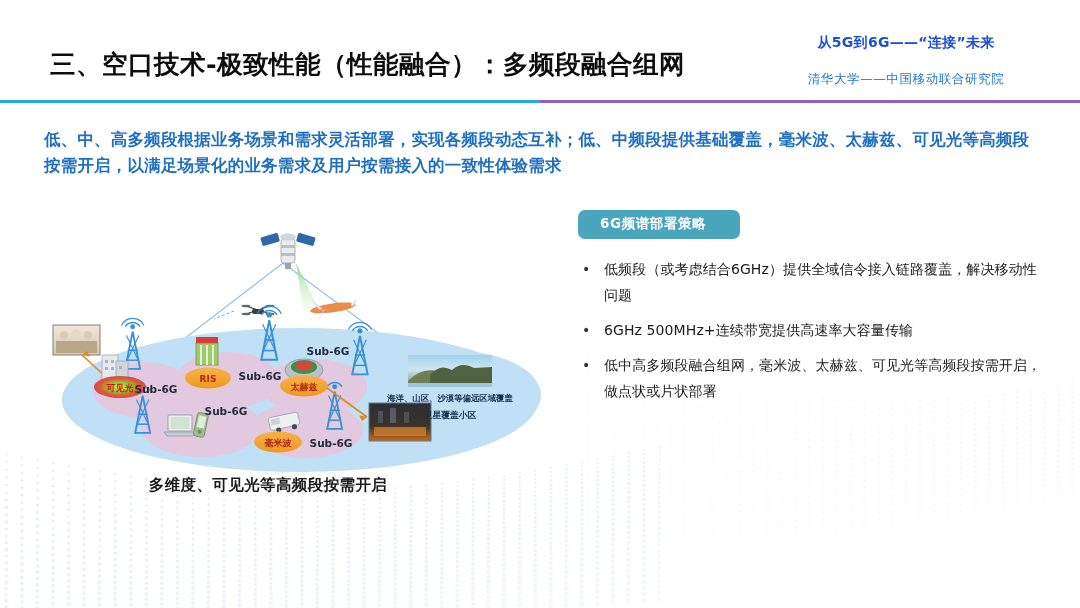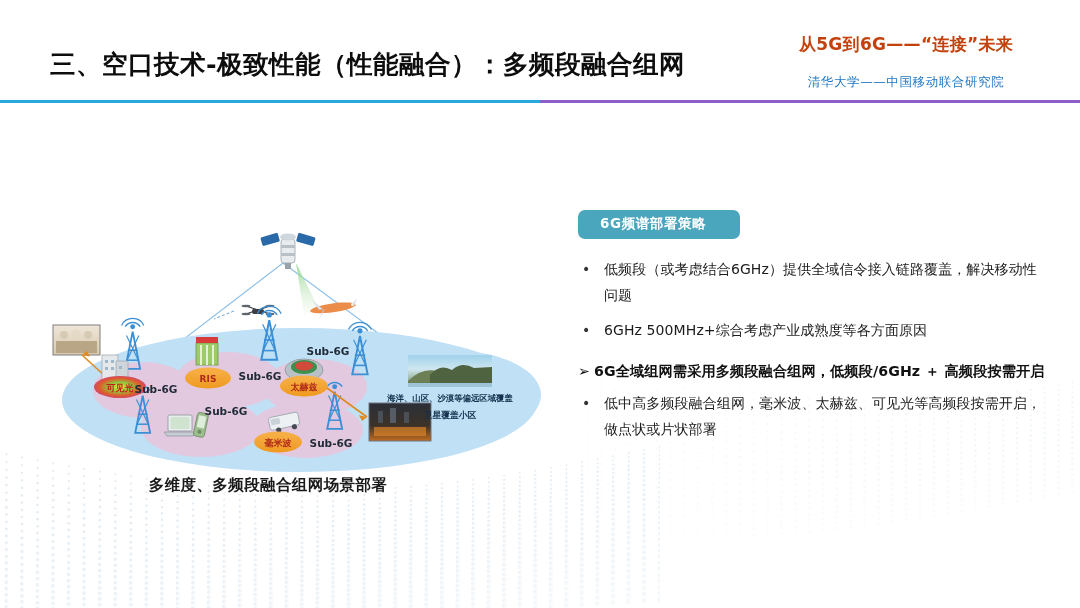--- a/index.html
+++ b/index.html
@@ -17,21 +17,21 @@
 
   
   .header{position:absolute;left:0;top:0;width:1080px;height:104px;}
   .title{
     position:absolute;left:50px;top:47px;
     font-size:25.5px;font-weight:bold;color:#0d0d0d;
     letter-spacing:.5px;white-space:nowrap;
   }
   .brand{position:absolute;right:24px;top:34px;text-align:center;width:300px;}
   .brand-main{
-    font-size:17px;font-weight:bold;color:#c2410c;
+    font-size:14px;font-weight:bold;color:#1d4ed8;
     letter-spacing:.3px;white-space:nowrap;line-height:1.25;
   }
   .brand-sub{
     font-size:12.5px;color:#1f77c4;font-family:"DejaVu Serif","Liberation Serif",serif;
     letter-spacing:.6px;white-space:nowrap;margin-top:19px;
   }
   .rule{position:absolute;left:0;top:100px;width:1080px;height:3px;display:flex;}
   .rule .seg-l{flex:0 0 540px;background:#29a8dd;}
   .rule .seg-r{flex:1 1 auto;background:#8e5dc8;}
 
@@ -2348,20 +2348,21 @@
     <div class="brand">
       <div class="brand-main">从5G到6G——“连接”未来</div>
       <div class="brand-sub">清华大学——中国移动联合研究院</div>
     </div>
     <div class="rule">
       <div class="seg-l"></div>
       <div class="seg-r"></div>
     </div>
   </div>
 
+  <div class="lead">低、中、高多频段根据业务场景和需求灵活部署，实现各频段动态互补；低、中频段提供基础覆盖，毫米波、太赫兹、可见光等高频段按需开启，以满足场景化的业务需求及用户按需接入的一致性体验需求</div>
 
   <div class="diagram">
     <svg width="520" height="300" viewBox="0 0 520 300" xmlns="http://www.w3.org/2000/svg">
       <defs>
         <radialGradient id="rainbowchip" cx="50%" cy="50%" r="60%">
           <stop offset="0%" stop-color="#f2e23a"></stop>
           <stop offset="35%" stop-color="#8ec73f"></stop>
           <stop offset="65%" stop-color="#e05b2a"></stop>
           <stop offset="100%" stop-color="#c0399a"></stop>
         </radialGradient>
@@ -2563,39 +2564,36 @@
         <rect x="370" y="140" width="84" height="32" fill="url(#skyimg)"></rect>
         <path d="M370 166 q18 -18 38 -6 q14 -12 30 -2 l16 -2 v16 h-84 z" fill="#6c7f55"></path>
         <path d="M392 160 q10 -12 22 -5 q10 -9 22 -2 l18 -1 v20 h-62 z" fill="#4f6340"></path>
         <rect x="370" y="168" width="84" height="4" fill="#9ec4d8"></rect>
       </g>
       <text x="412" y="186" text-anchor="middle" font-size="8.4" font-weight="bold" fill="#14304d" font-family="DejaVu Sans, sans-serif">海洋、山区、沙漠等偏远区域覆盖</text>
       <text x="412" y="203" text-anchor="middle" font-size="8.8" font-weight="bold" fill="#14304d" font-family="DejaVu Sans, sans-serif">卫星覆盖小区</text>
     </svg>
   </div>
 
-  <div class="diag-caption">多维度、多频段融合组网场景部署</div>
+  <div class="diag-caption">多维度、可见光等高频段按需开启</div>
 
   <div class="panel">
     <div class="badge">6G频谱部署策略</div>
 
     <div class="bullets">
 
 
       <div class="b-item">
         <span class="dot">•</span><span>低频段（或考虑结合6GHz）提供全域信令接入链路覆盖，解决移动性问题</span>
       </div>
 
       <div class="b-item">
-        <span class="dot">•</span><span>6GHz 500MHz+综合考虑产业成熟度等各方面原因</span>
+        <span class="dot">•</span><span>6GHz 500MHz+连续带宽提供高速率大容量传输</span>
       </div>
 
-      <div class="b-head second">
-        <span class="arrow">➢</span><span>6G全域组网需采用多频段融合组网，低频段/6GHz ＋ 高频段按需开启</span>
-      </div>
 
       <div class="b-item">
         <span class="dot">•</span><span id="last-bullet">低中高多频段融合组网，<b>毫米波、太赫兹、可见光</b>等高频段按需开启，做点状或片状部署</span>
       </div>
 
     </div>
   </div>
 
 </div>
 

